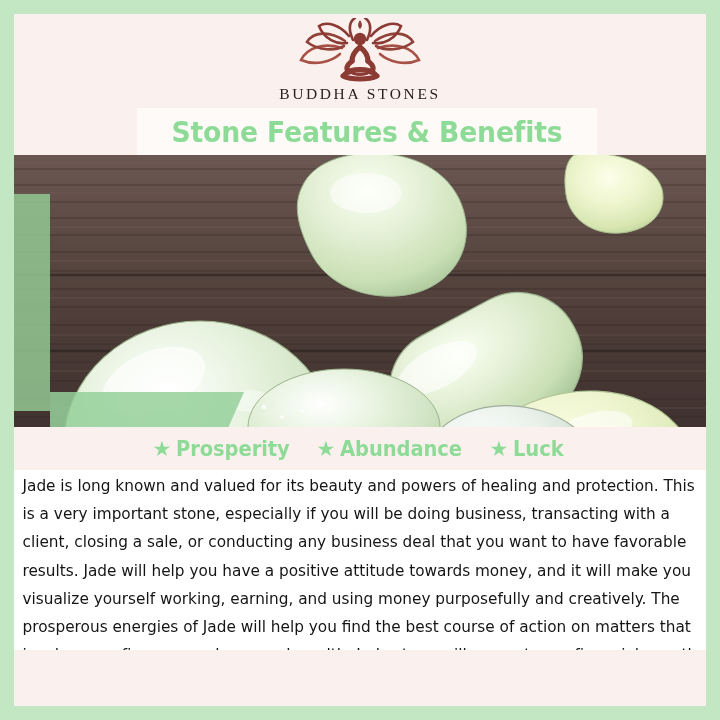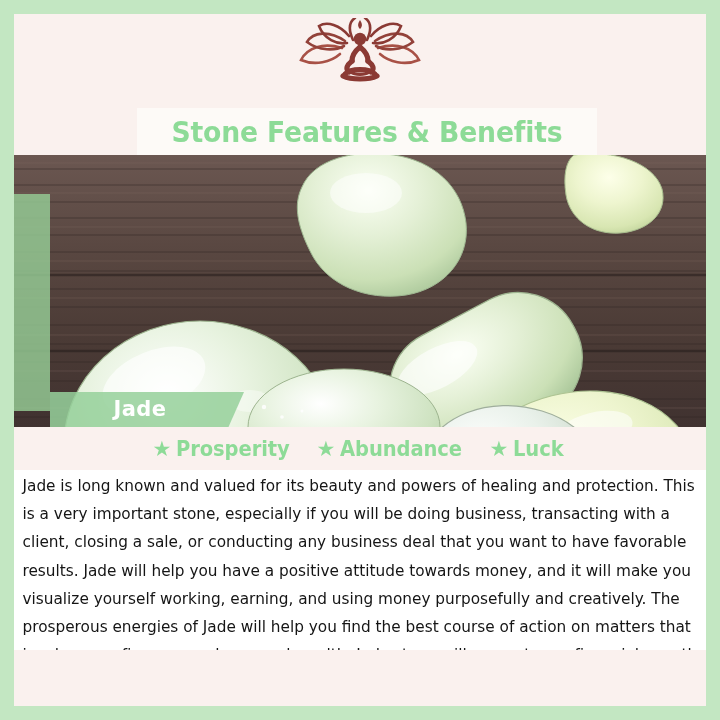--- a/index.html
+++ b/index.html
@@ -240,20 +240,21 @@
 
             <path d="M60,56 C66,50 84,50 90,56"></path>
             <path d="M58,58 C66,62 84,62 92,58"></path>
           </g>
           <g fill="none" stroke="#8b3a34" stroke-width="3.4" stroke-linecap="round">
             <path d="M66,54 C70,57 80,57 84,54"></path>
           </g>
 
           <path d="M75,11 C72,8 73,5 75,2 C77,5 78,8 75,11 Z" fill="#8b3a34"></path>
         </svg>
+        <span class="logo-text">BUDDHA STONES</span>
       </div>
     </div>
 
     <div class="title-band"></div>
     <div class="title-text">Stone Features &amp; Benefits</div>
 
     <div class="photo">
       <svg width="692" height="272" viewBox="0 0 692 272">
         <defs>
           <linearGradient id="wood" x1="0" y1="0" x2="0" y2="1">
@@ -352,21 +353,20 @@
           <circle cx="250" cy="252" r="2.2"></circle>
           <circle cx="268" cy="262" r="1.8"></circle>
           <circle cx="288" cy="256" r="1.5"></circle>
         </g>
       </svg>
     </div>
 
     <div class="photo-left-bar"></div>
 
     <div class="jade-band"></div>
-    <div class="jade-label">Jade</div>
 
     <div class="benefits-strip">
       <div class="benefit">
         <span class="benefit-star">★</span>
         <span class="benefit-label">Prosperity</span>
       </div>
       <div class="benefit">
         <span class="benefit-star">★</span>
         <span class="benefit-label">Abundance</span>
       </div>

